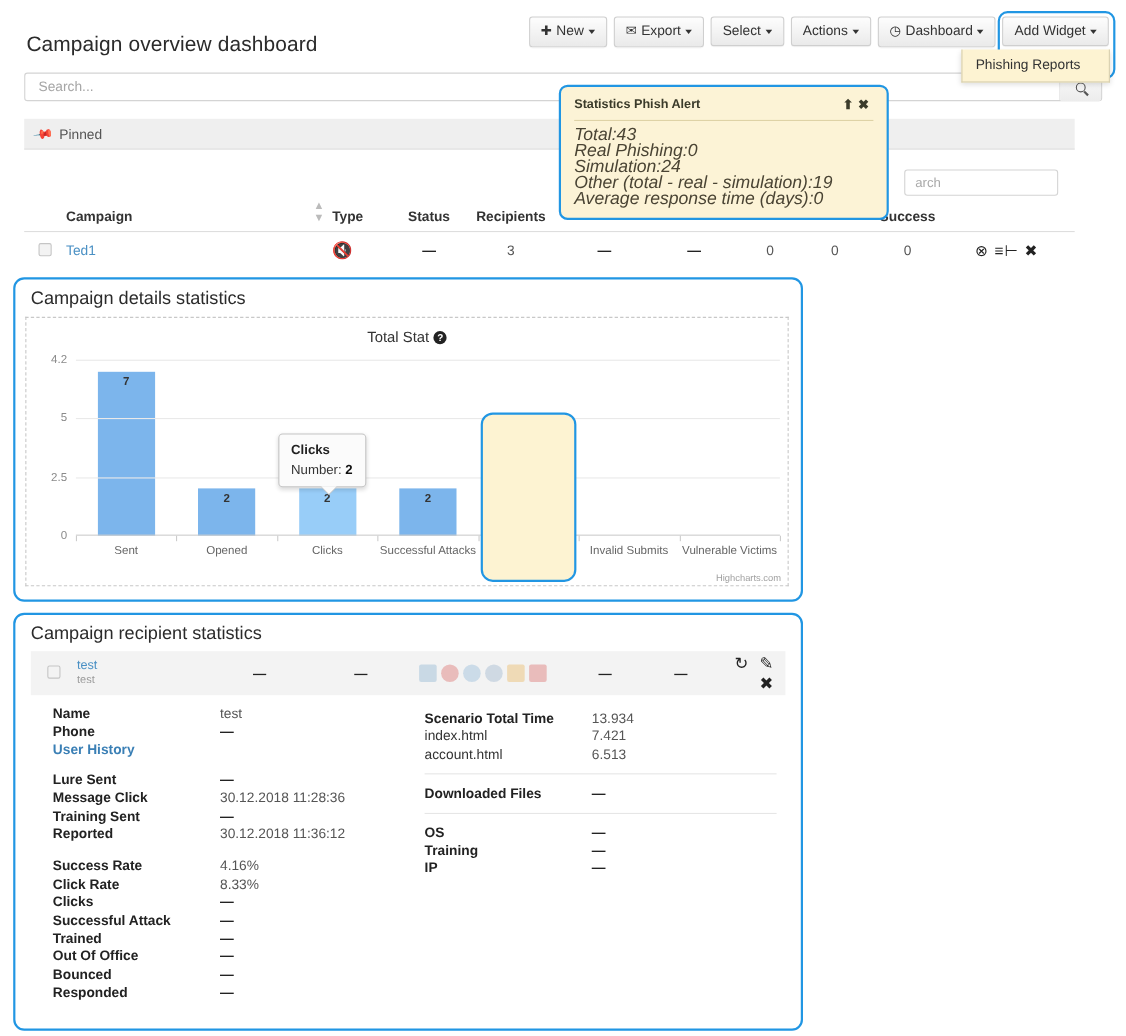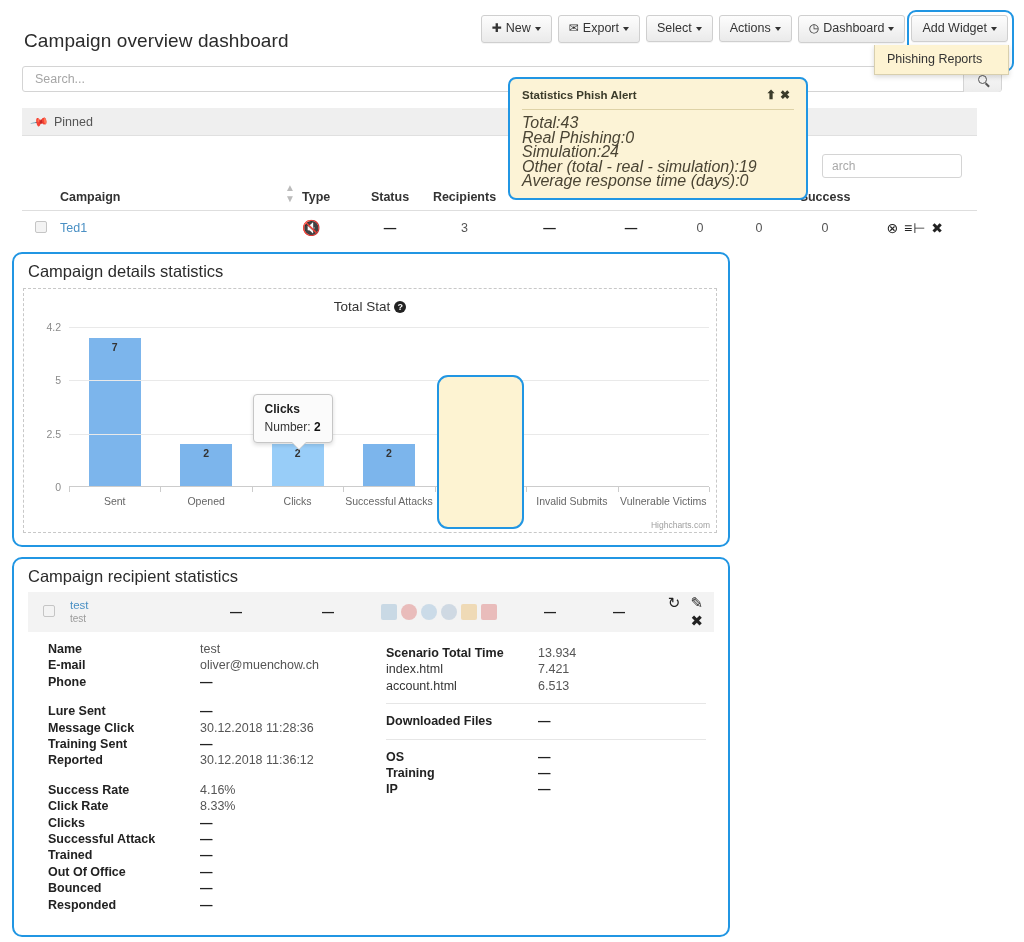--- a/index.html
+++ b/index.html
@@ -506,27 +506,24 @@
       <div class="rr-d4 dash">—</div>
       <div class="rr-acts">↻ ✎ ✖</div>
     </div>
 
     <div class="col-left">
       <div class="kv">
         <div class="k">Name</div>
         <div class="v">test</div>
       </div>
       <div class="kv">
-        <div class="k">E-mail</div>
-        <div class="v">oliver@muenchow.ch</div>
-      </div>
-      <div class="kv">
         <div class="k">Phone</div>
         <div class="v dashv">—</div>
       </div>
+      <div class="userhist">User History</div>
 
       <div class="sect-gap"></div>
       <div class="kv">
         <div class="k">Lure Sent</div>
         <div class="v dashv">—</div>
       </div>
       <div class="kv">
         <div class="k">Message Click</div>
         <div class="v">30.12.2018 11:28:36</div>
       </div>

